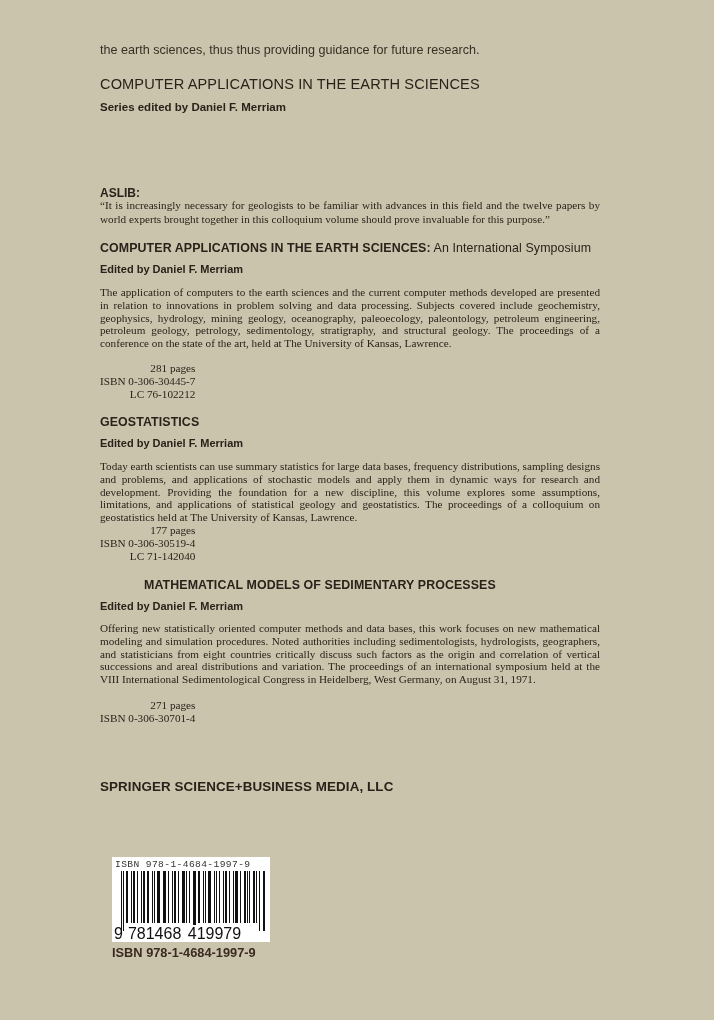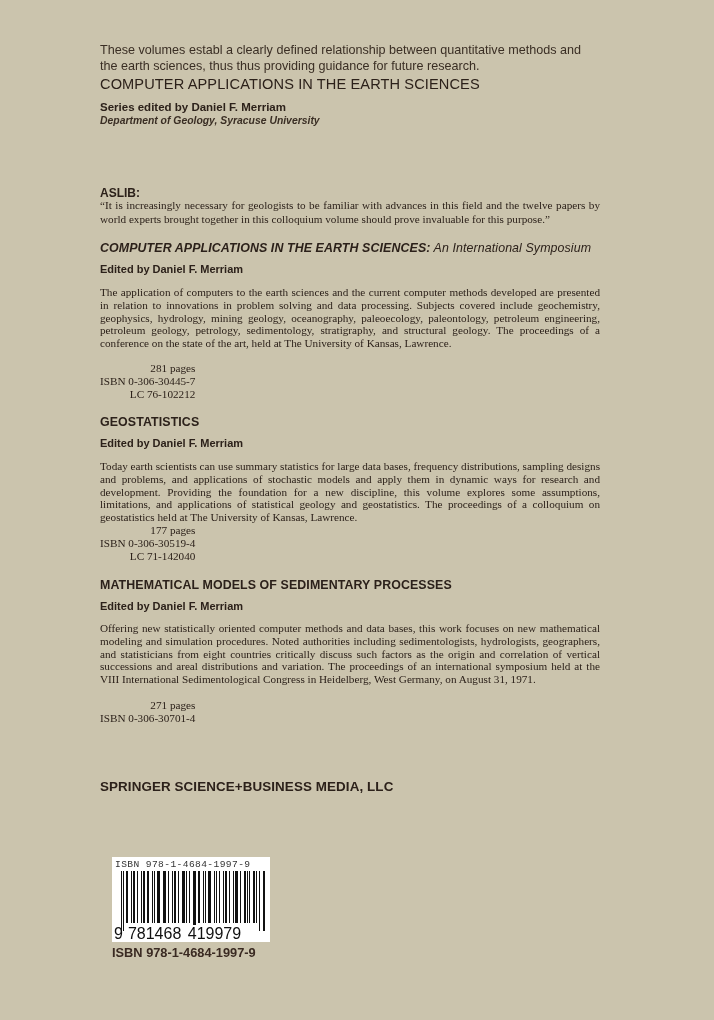--- a/index.html
+++ b/index.html
@@ -39,34 +39,32 @@
     .barcode-digits .first { margin-right: 4px; }
     .barcode-digits .grp { background: #fff; padding: 0 1px; }
     .isbn-bottom { position: absolute; top: 945px; left: 13px; font-size: 12.8px; font-weight: bold; color: #3a2a22; white-space: nowrap; }
   </style>
 </head>
 <body>
 
 <div class="page">
 
   <div class="intro sans">
-    <div>These volumes establ a clearly defined relationship between quantitative methods and</div>
     <div>the earth sciences, thus thus providing guidance for future research.</div>
   </div>
 
   <div class="series-title sans">COMPUTER APPLICATIONS IN THE EARTH SCIENCES</div>
   <div class="series-editor sans">Series edited by Daniel F. Merriam</div>
   <div class="series-affil sans">
-    <div>Department of Geology, Syracuse University</div>
   </div>
 
   <div class="aslib-label sans">ASLIB:</div>
   <div class="aslib-quote serif">“It is increasingly necessary for geologists to be familiar with advances in this field and the twelve papers by world experts brought together in this colloquium volume should prove invaluable for this purpose.”</div>
 
-  <div class="book-title sans" style="top:241px;font-style:italic;">
+  <div class="book-title sans" style="top:241px;">
     <span>COMPUTER APPLICATIONS IN THE EARTH SCIENCES:</span><span class="sub"> An International Symposium</span>
   </div>
   <div class="book-editor sans" style="top:263px;">Edited by Daniel F. Merriam</div>
   <div class="book-desc serif" style="top:286px;">The application of computers to the earth sciences and the current computer methods developed are presented in relation to innovations in problem solving and data processing. Subjects covered include geochemistry, geophysics, hydrology, mining geology, oceanography, paleoecology, paleontology, petroleum engineering, petroleum geology, petrology, sedimentology, stratigraphy, and structural geology. The proceedings of a conference on the state of the art, held at The University of Kansas, Lawrence.</div>
   <div class="book-meta serif" style="top:362px;">
     <div>281 pages</div>
     <div>ISBN 0-306-30445-7</div>
     <div>LC 76-102212</div>
   </div>
 
@@ -74,21 +72,21 @@
     <span>GEOSTATISTICS</span>
   </div>
   <div class="book-editor sans" style="top:437px;">Edited by Daniel F. Merriam</div>
   <div class="book-desc serif" style="top:460px;">Today earth scientists can use summary statistics for large data bases, frequency distributions, sampling designs and problems, and applications of stochastic models and apply them in dynamic ways for research and development. Providing the foundation for a new discipline, this volume explores some assumptions, limitations, and applications of statistical geology and geostatistics. The proceedings of a colloquium on geostatistics held at The University of Kansas, Lawrence.</div>
   <div class="book-meta serif" style="top:524px;">
     <div>177 pages</div>
     <div>ISBN 0-306-30519-4</div>
     <div>LC 71-142040</div>
   </div>
 
-  <div class="book-title sans" style="top:578px;">
+  <div class="book-title sans" style="top:578px;margin-left:44px;">
     <span>MATHEMATICAL MODELS OF SEDIMENTARY PROCESSES</span>
   </div>
   <div class="book-editor sans" style="top:600px;">Edited by Daniel F. Merriam</div>
   <div class="book-desc serif" style="top:622px;">Offering new statistically oriented computer methods and data bases, this work focuses on new mathematical modeling and simulation procedures. Noted authorities including sedimentologists, hydrologists, geographers, and statisticians from eight countries critically discuss such factors as the origin and correlation of vertical successions and areal distributions and variation. The proceedings of an international symposium held at the VIII International Sedimentological Congress in Heidelberg, West Germany, on August 31, 1971.</div>
   <div class="book-meta serif" style="top:699px;">
     <div>271 pages</div>
     <div>ISBN 0-306-30701-4</div>
   </div>
 
   <div class="publisher sans">SPRINGER SCIENCE+BUSINESS MEDIA, LLC</div>

